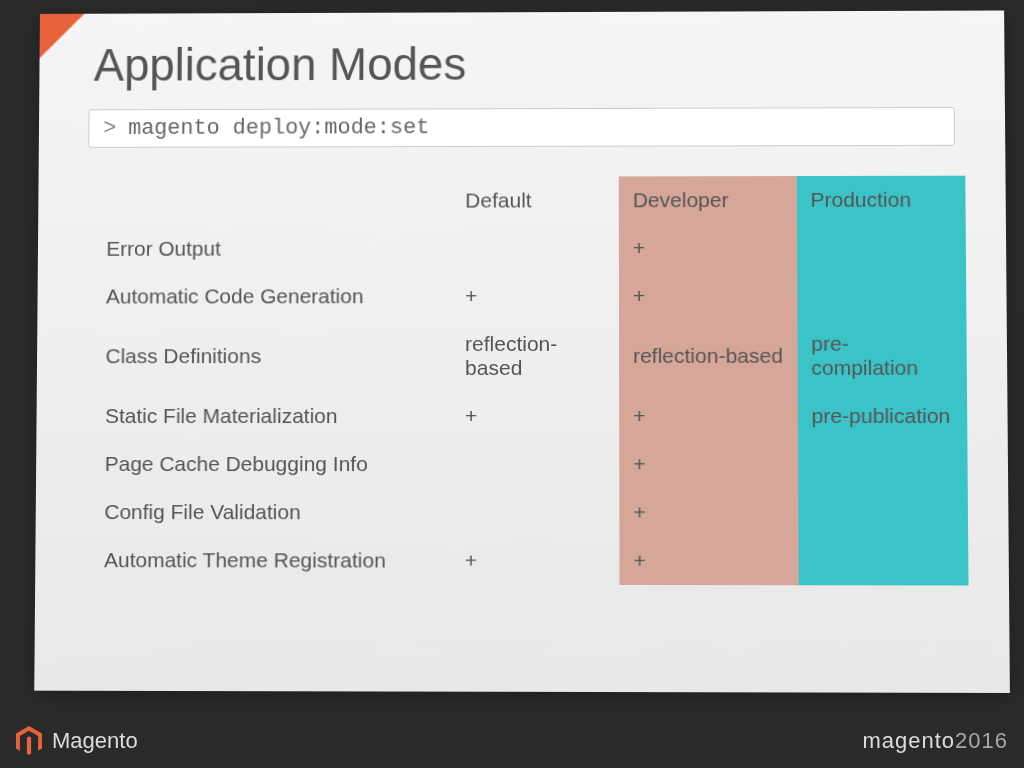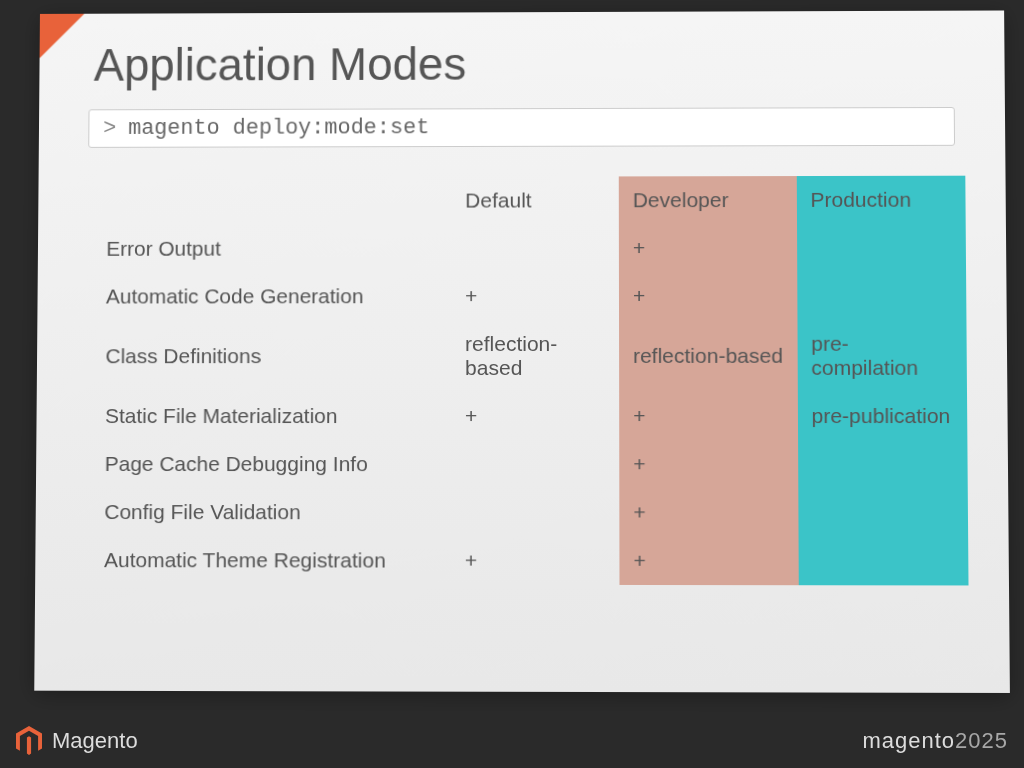--- a/index.html
+++ b/index.html
@@ -170,15 +170,15 @@
 <div class="footer">
   <div class="logo">
     <span class="logo-icon">
       <svg viewBox="0 0 100 115">
           <path fill="#e8623a" d="M50 0 L100 29 L100 86 L85 95 L85 38 L50 18 L15 38 L15 95 L0 86 L0 29 Z M42 44 L42 106 L50 111 L58 106 L58 44 L50 39 Z"></path>
         </svg>
     </span>
     <span>Magento</span>
   </div>
   <div class="event">
-    <span>magento</span><span class="year">2025</span>
+    <span>magento</span><span class="year">2016</span>
   </div>
 </div>
 
 </body></html>

